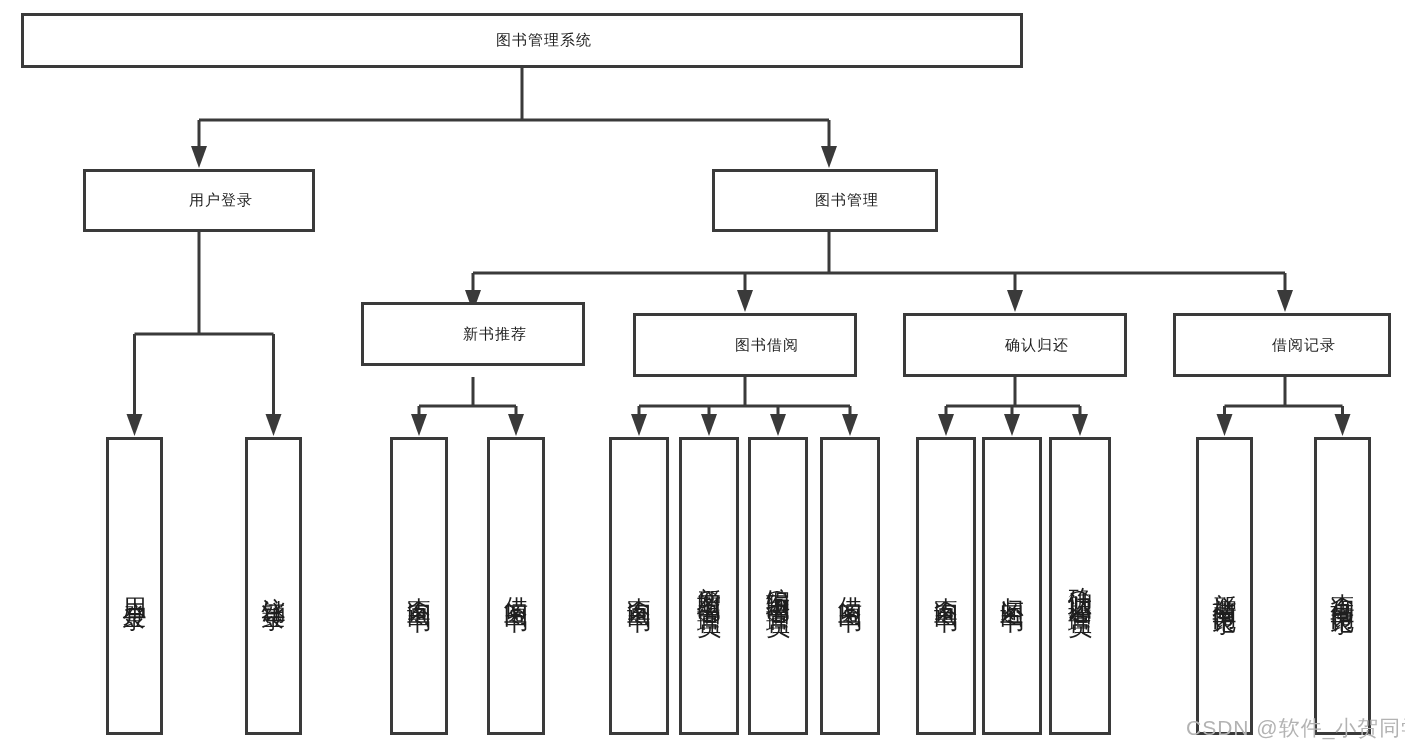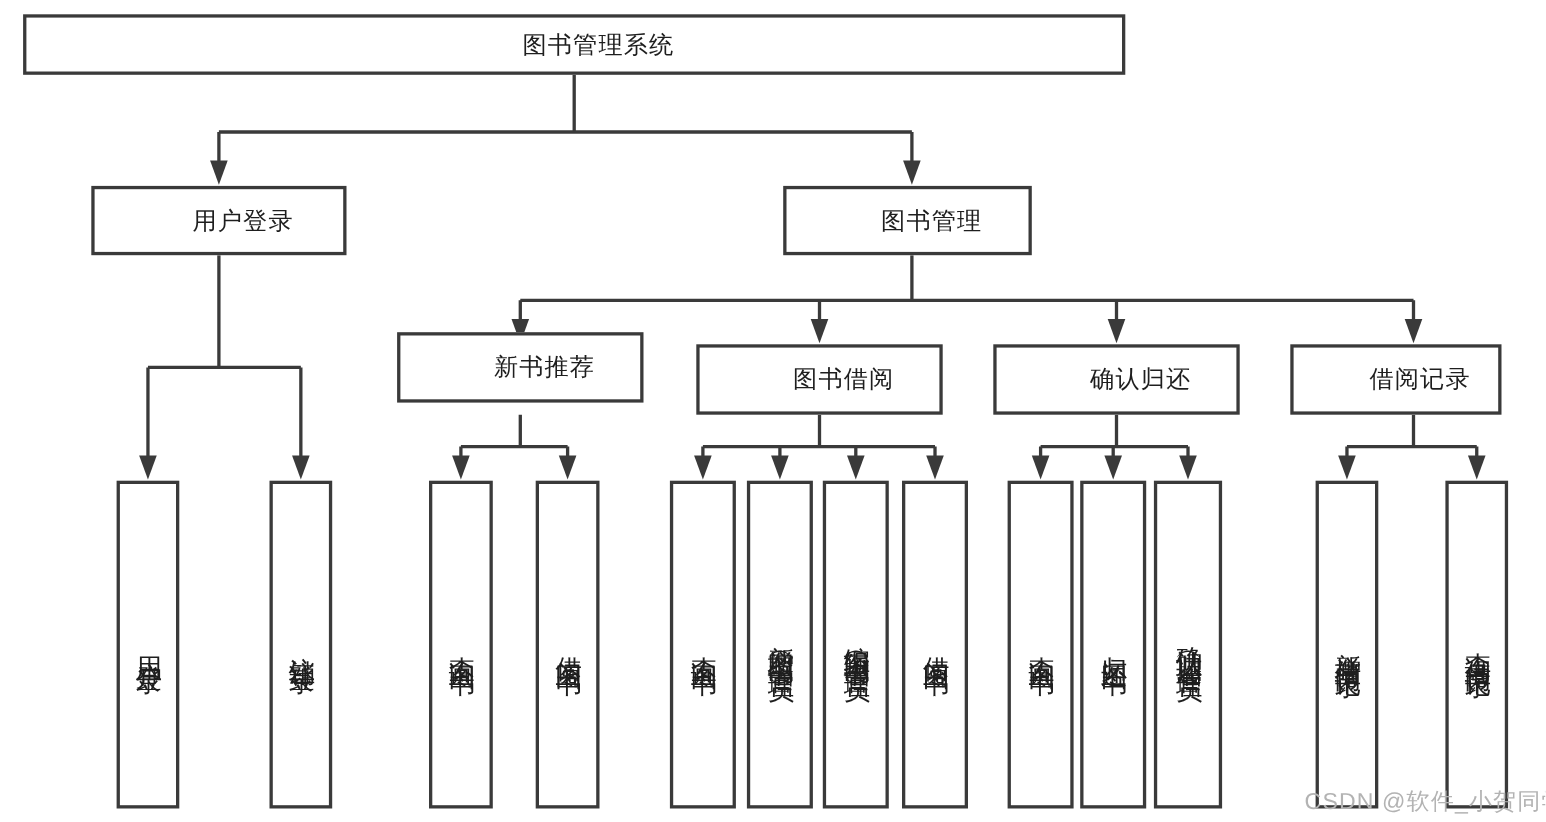--- a/index.html
+++ b/index.html
@@ -23,21 +23,21 @@
     position:absolute;
     box-sizing:border-box;
     background:#fff;
     border:3px solid var(--line);
     display:flex;
     align-items:center;
     justify-content:center;
     color:var(--text);
     text-align:center;
   }
-  .h{font-size:22px;letter-spacing:1px;white-space:nowrap;padding-left:44px;}
+  .h{font-size:15px;letter-spacing:1px;white-space:nowrap;padding-left:44px;}
   .v{
     writing-mode:vertical-rl;
     text-orientation:mixed;
     font-size:24px;
     letter-spacing:4px;
     line-height:1;
   }
   .watermark{
     position:absolute;
     left:1186px;top:714px;
@@ -104,21 +104,21 @@
   </svg>
 
   <div class="node h" style="left:21px;top:13px;width:1002px;height:55px">图书管理系统</div>
 
   <div class="node h" style="left:83px;top:169px;width:232px;height:63px">用户登录</div>
   <div class="node h" style="left:712px;top:169px;width:226px;height:63px">图书管理</div>
 
   <div class="node h" style="left:361px;top:302px;width:224px;height:64px">新书推荐</div>
   <div class="node h" style="left:633px;top:313px;width:224px;height:64px">图书借阅</div>
   <div class="node h" style="left:903px;top:313px;width:224px;height:64px">确认归还</div>
-  <div class="node h" style="left:1173px;top:313px;width:192px;height:64px">借阅记录</div>
+  <div class="node h" style="left:1173px;top:313px;width:218px;height:64px">借阅记录</div>
 
   <div class="node v" style="left:106px;top:437px;width:57px;height:298px">用户登录</div>
   <div class="node v" style="left:245px;top:437px;width:57px;height:298px">注销登录</div>
 
   <div class="node v" style="left:390px;top:437px;width:58px;height:298px">查询图书</div>
   <div class="node v" style="left:487px;top:437px;width:58px;height:298px">借阅图书</div>
 
   <div class="node v" style="left:609px;top:437px;width:60px;height:298px">查询图书</div>
   <div class="node v" style="left:679px;top:437px;width:60px;height:298px">新增图书（管理员）</div>
   <div class="node v" style="left:748px;top:437px;width:60px;height:298px">编辑图书（管理员）</div>

